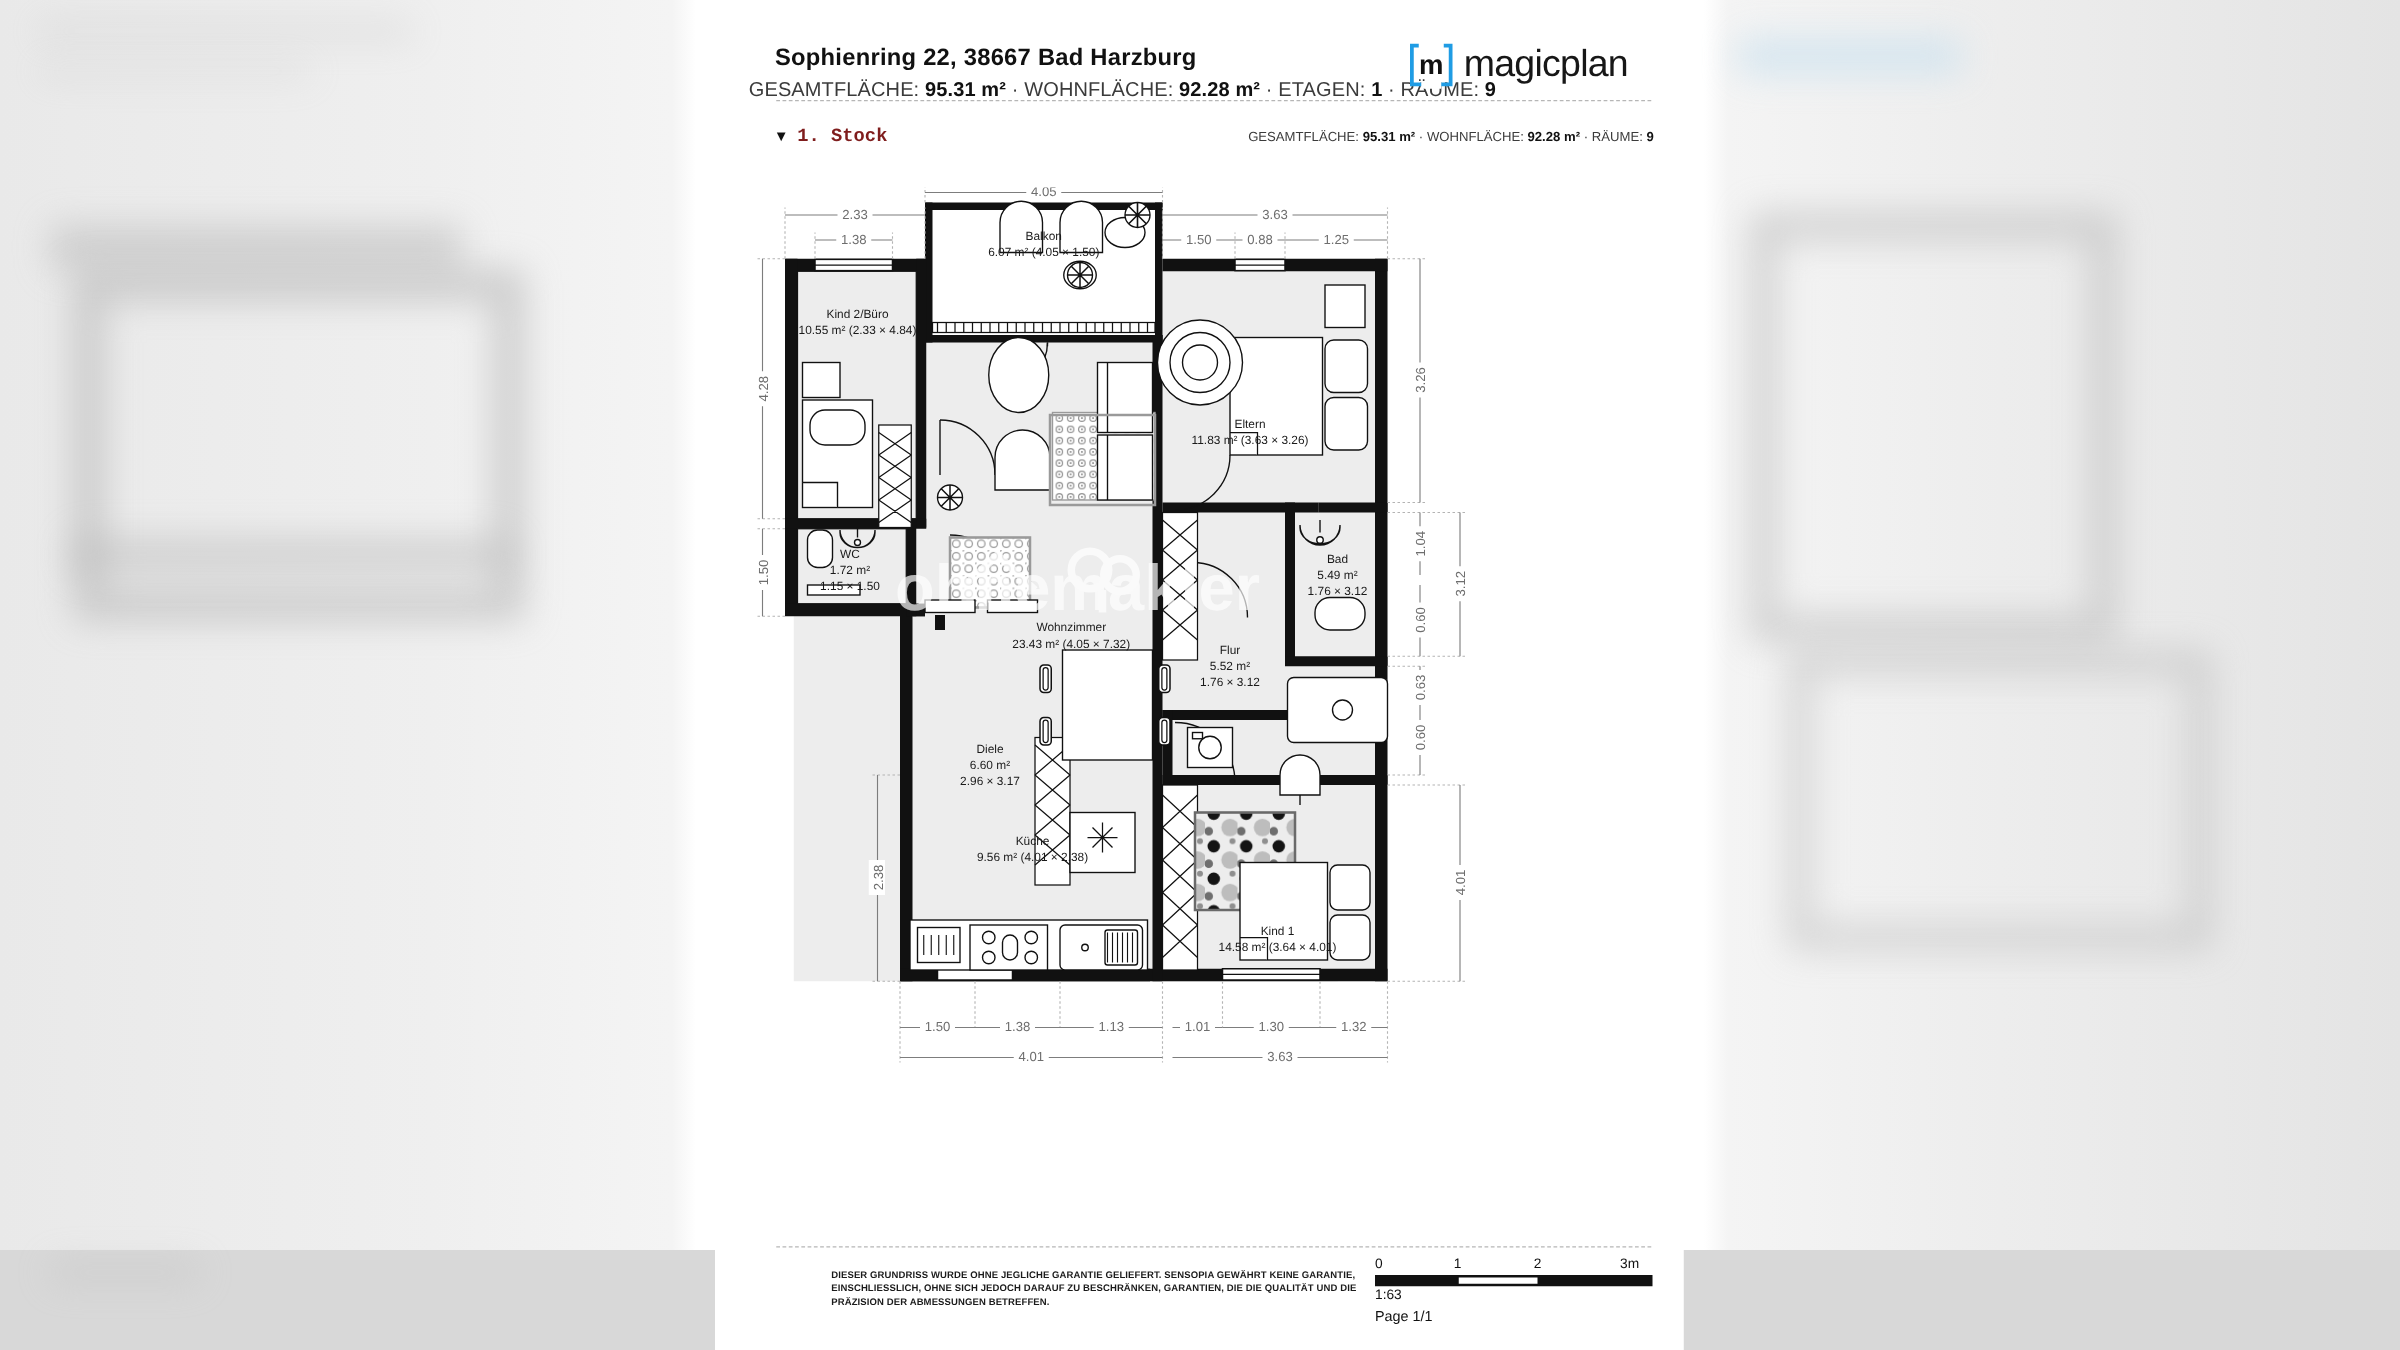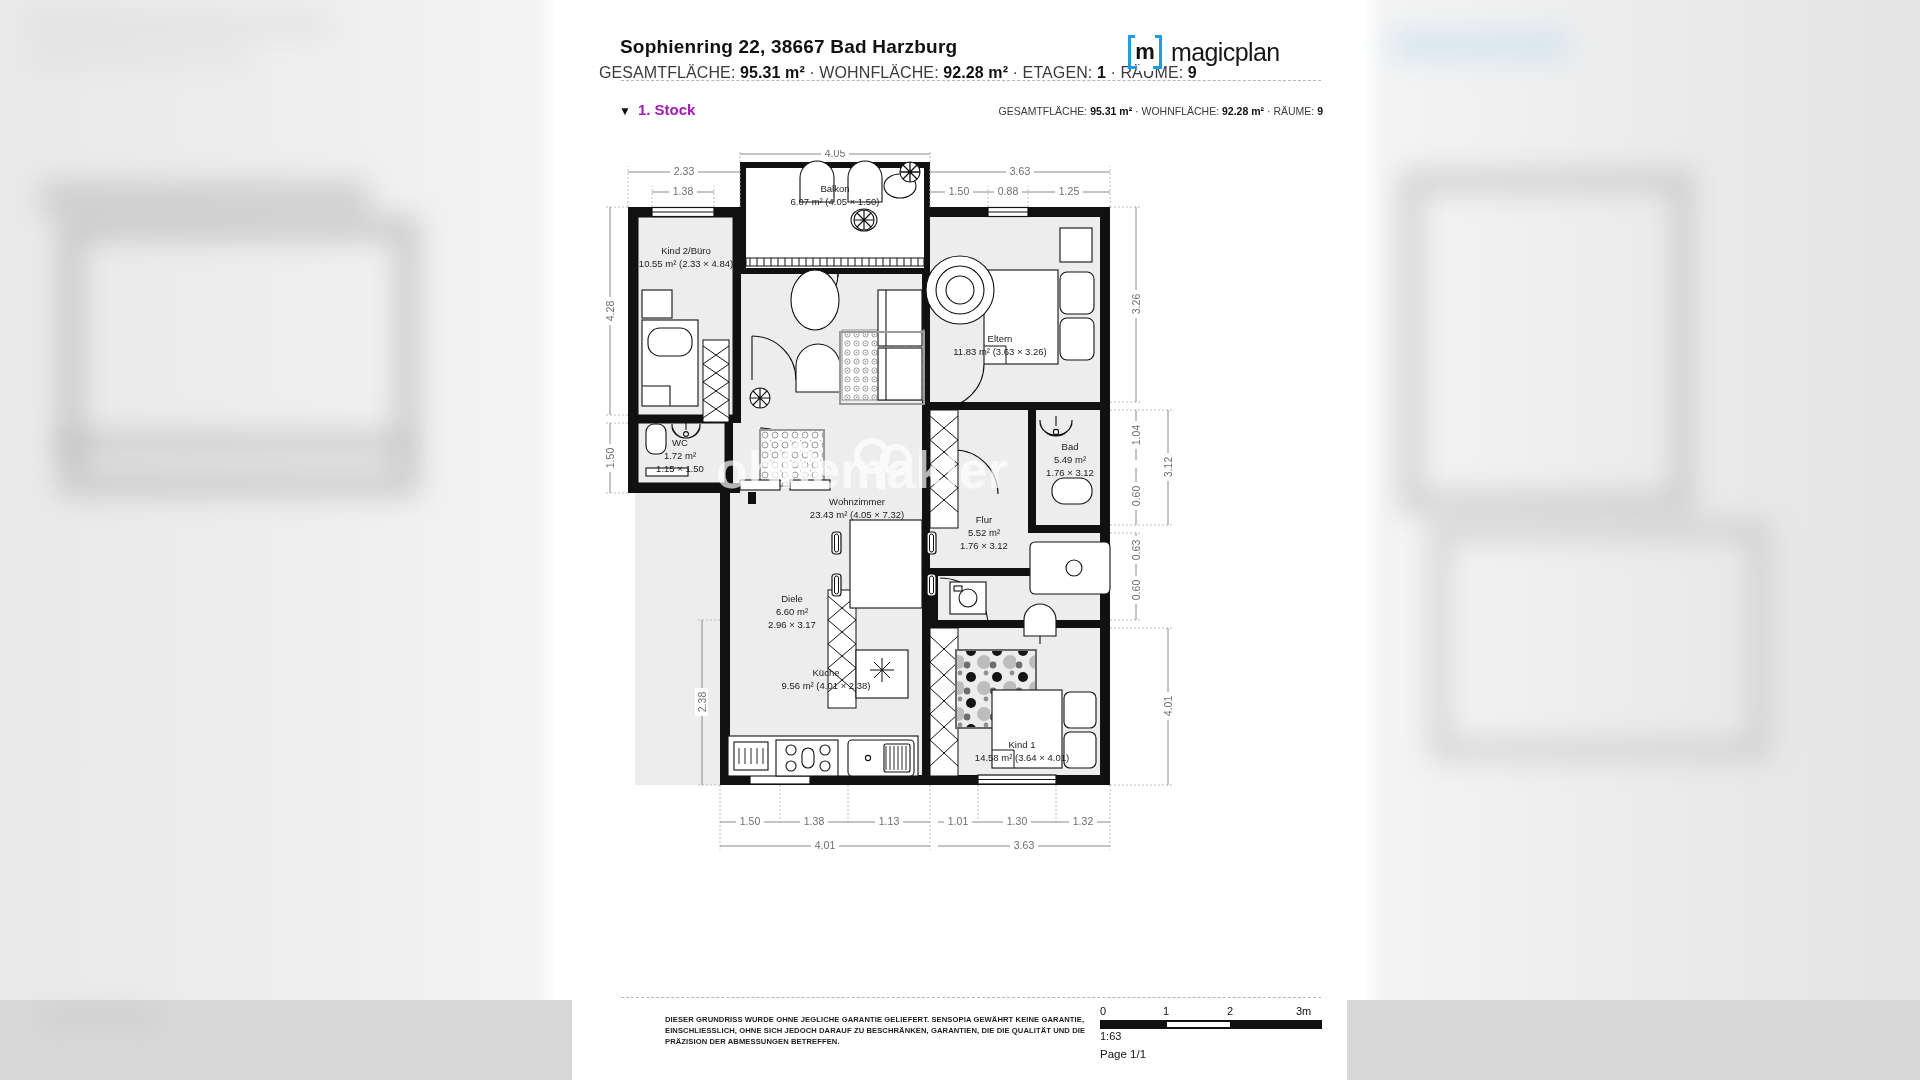--- a/index.html
+++ b/index.html
@@ -22,27 +22,27 @@
   .doc-title{position:absolute;left:620px;top:36px;font-size:19px;font-weight:bold;color:#111;letter-spacing:.2px;}
   .doc-sub{position:absolute;left:599px;top:64px;font-size:16px;color:#3b3b3b;letter-spacing:.1px;}
   .doc-sub b{font-weight:bold;color:#111;}
   .logo{position:absolute;left:1128px;top:35px;display:flex;align-items:center;gap:9px;}
   .logo-mark{width:34px;height:34px;position:relative;}
   .logo-mark .br{position:absolute;inset:0;border:3.5px solid #1f9ce4;}
   .logo-mark .cut-t{position:absolute;left:7px;right:7px;top:-2px;height:6px;background:#fff;}
   .logo-mark .cut-b{position:absolute;left:9px;right:9px;bottom:-2px;height:6px;background:#fff;}
   .logo-mark .m{position:absolute;inset:0;display:flex;align-items:center;justify-content:center;
      font-size:22px;font-weight:bold;color:#111;line-height:1;}
-  .logo-txt{font-size:25px;color:#171717;letter-spacing:-.6px;font-weight:500;}
+  .logo-txt{font-size:30px;color:#171717;letter-spacing:-.6px;font-weight:500;}
 
   .hr-dash{position:absolute;left:621px;width:700px;border-top:1px dashed #b6b6b6;}
 
   .floor-row{position:absolute;left:619px;top:101px;width:704px;display:flex;align-items:baseline;}
   .floor-caret{font-size:12px;color:#111;margin-right:7px;line-height:1;}
-  .floor-name{font-size:15px;font-weight:bold;color:#a21caf;}
+  .floor-name{font-size:15px;font-weight:bold;color:#7f1d1d;font-family:Liberation Mono, monospace;}
   .floor-stats{margin-left:auto;font-size:10.5px;color:#3b3b3b;text-align:right;}
   .floor-stats b{color:#111;}
 
   
   #plan{position:absolute;left:600px;top:150px;width:740px;height:800px;}
   svg{display:block;}
 
   
   .disclaimer{position:absolute;left:621px;top:1014px;width:430px;font-size:7.6px;line-height:1.45;
       color:#1b1b1b;font-weight:bold;letter-spacing:.1px;margin-left:44px;}

